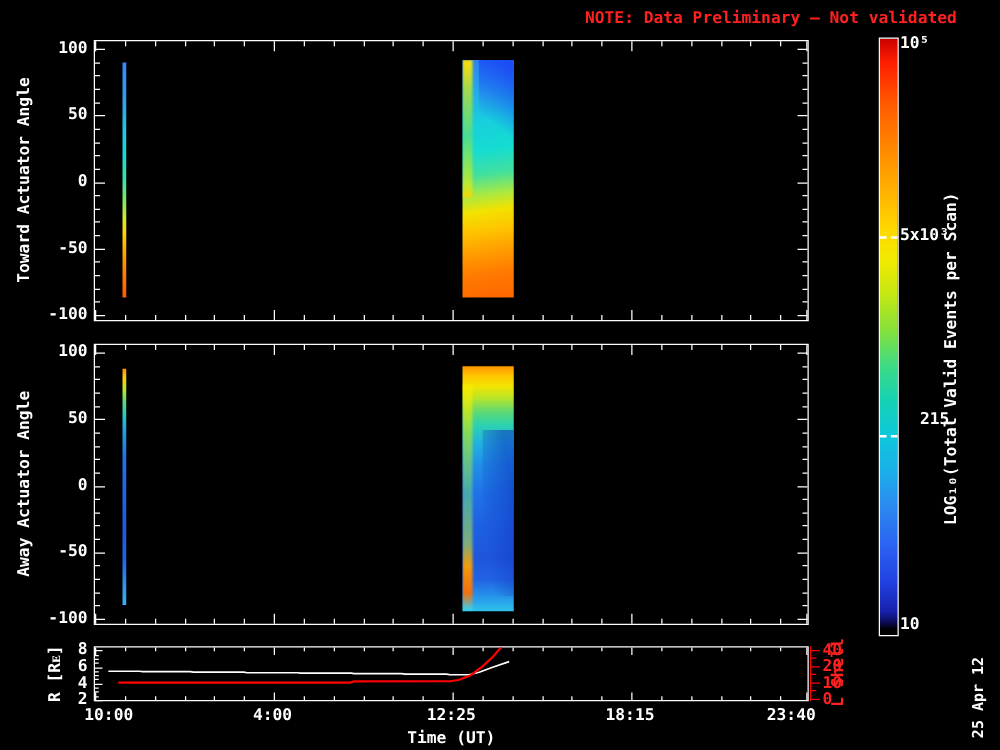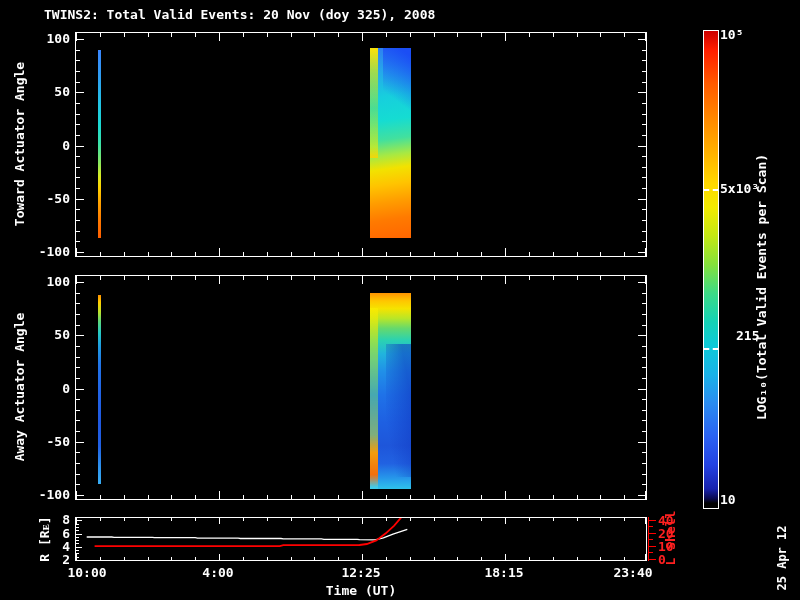--- a/index.html
+++ b/index.html
@@ -39,21 +39,21 @@
     #ffb400 26%,#ffd800 32%,#f2ea00 37%,#c3e714 43%,#84e13c 49%,#3cda86 55%,#14d2b6 61%,
     #0ec9d8 66%,#19b2e8 72%,#2b8cf0 78%,#2b62f2 85%,#2342e2 91%,#1722ae 96%,#0a0a50 98%,#000 99%,#000 100%);}
   .cb-dash{position:absolute;left:0;width:14px;height:0;border-top:2px dashed #fff;}
   svg{position:absolute;left:0;top:0;}
 </style>
 </head>
 <body>
 
 <div id="stage">
 
-  <div class="lbl" style="left:44px;top:8px;font-size:13px;">TWINS2: Total Valid Events: 20 Nov (doy 325), 2008</div>
+  <div class="lbl red" style="left:468px;top:8px;font-size:13px;">NOTE: Data Preliminary – Not validated</div>
 
   <div class="panel" id="p-toward" style="left:75px;top:32px;width:572px;height:225px;">
       <div style="position: absolute; left: 0px; top: 0px; width: 1px; height: 8px; background: rgb(255, 255, 255);"></div>
       <div style="position: absolute; left: 0px; top: 215px; width: 1px; height: 8px; background: rgb(255, 255, 255);"></div>
       <div style="position: absolute; left: 23.8333px; top: 0px; width: 1px; height: 4px; background: rgb(255, 255, 255);"></div>
       <div style="position: absolute; left: 23.8333px; top: 219px; width: 1px; height: 4px; background: rgb(255, 255, 255);"></div>
       <div style="position: absolute; left: 47.6667px; top: 0px; width: 1px; height: 4px; background: rgb(255, 255, 255);"></div>
       <div style="position: absolute; left: 47.6667px; top: 219px; width: 1px; height: 4px; background: rgb(255, 255, 255);"></div>
       <div style="position: absolute; left: 71.5px; top: 0px; width: 1px; height: 4px; background: rgb(255, 255, 255);"></div>
       <div style="position: absolute; left: 71.5px; top: 219px; width: 1px; height: 4px; background: rgb(255, 255, 255);"></div>

